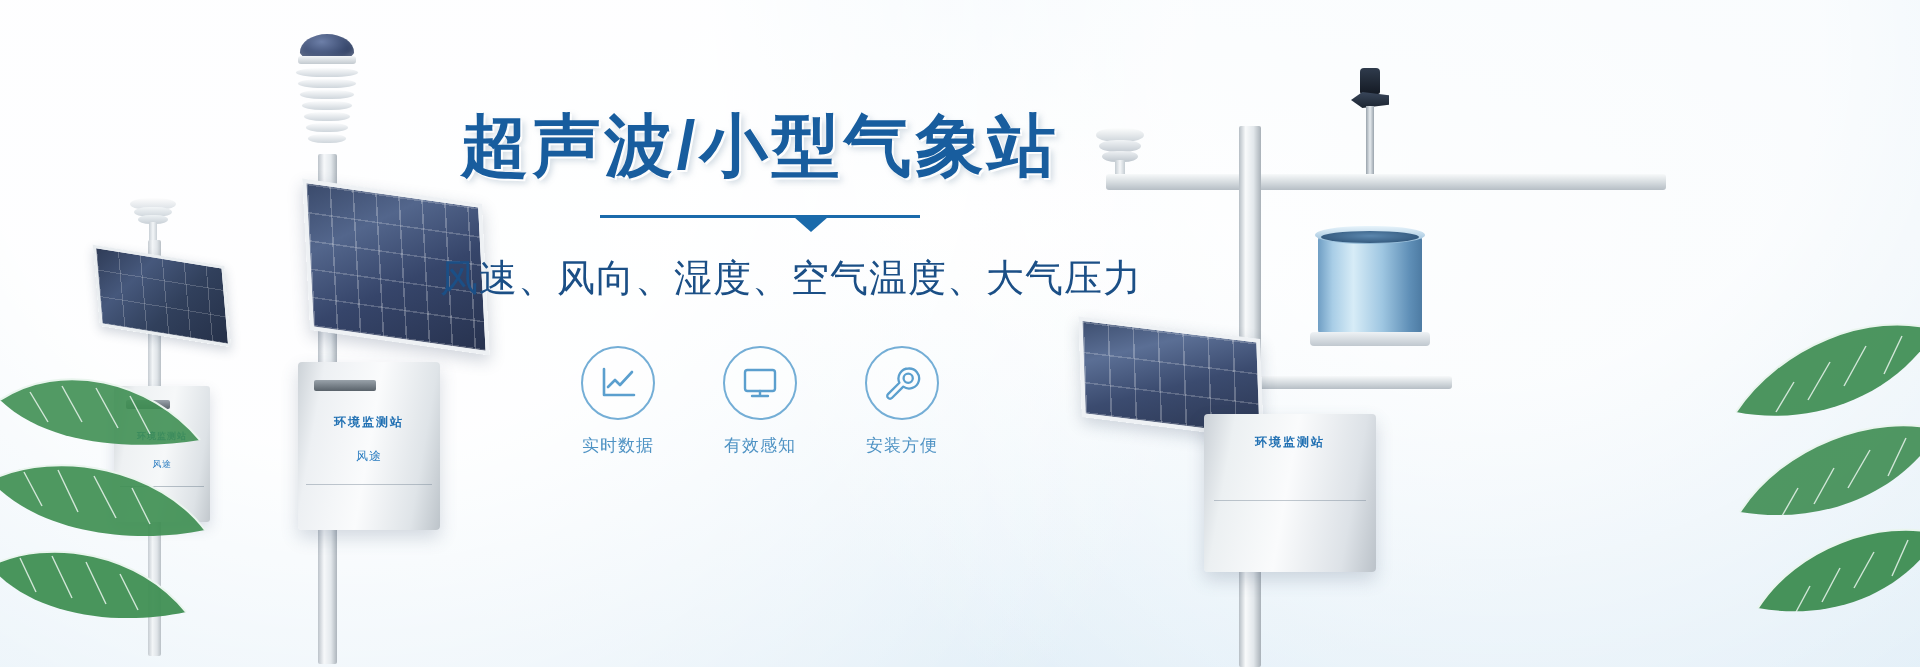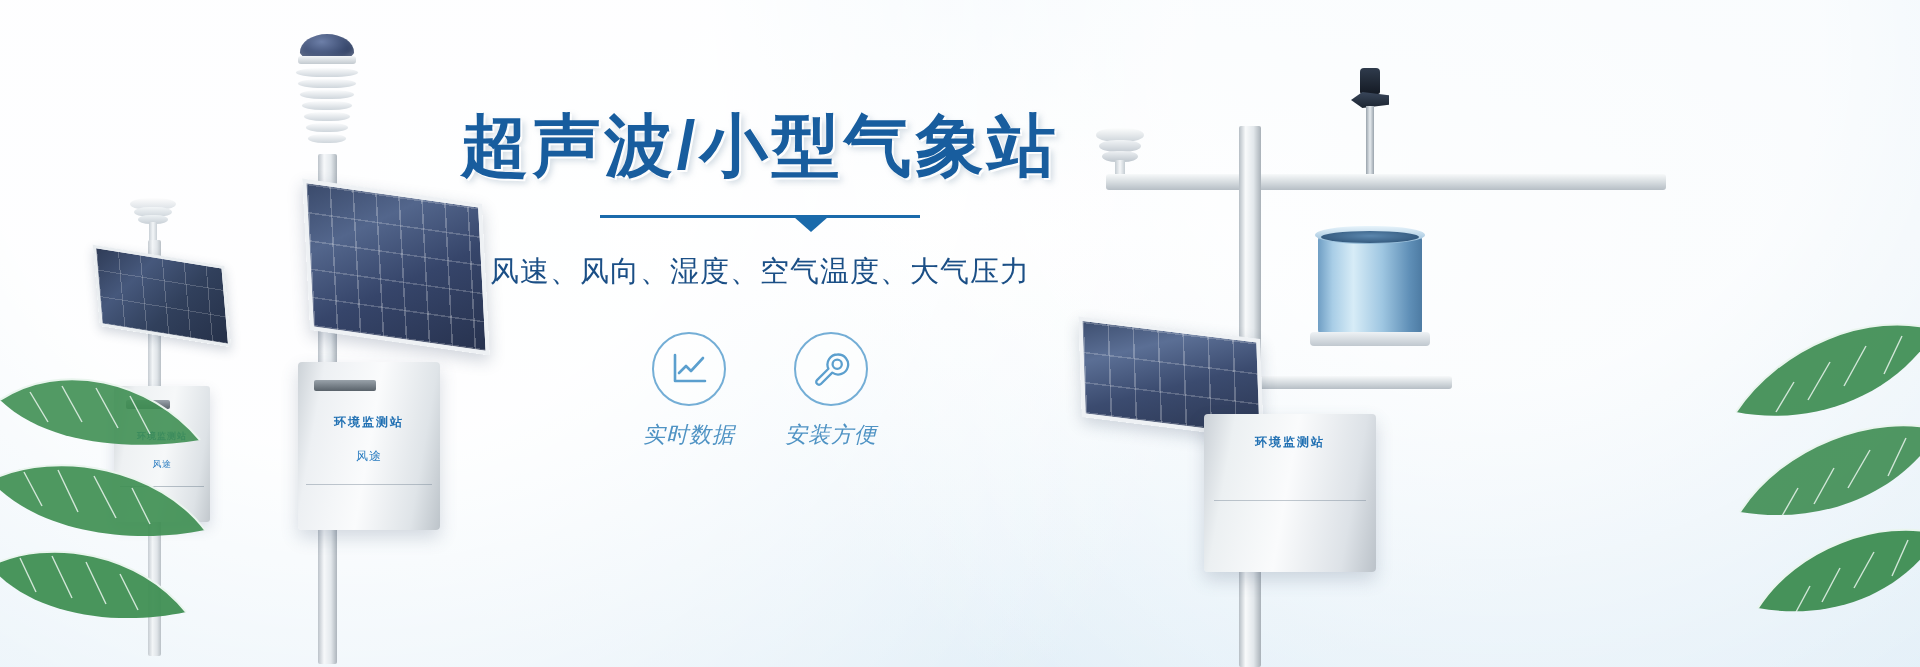--- a/index.html
+++ b/index.html
@@ -269,41 +269,40 @@
     position:absolute; left:0; top:0; width:100%; height:3px;
     background:#1a6aab;
   }
   #divider .tri{
     position:absolute; left:194px; top:2px; width:0; height:0;
     border-left:17px solid transparent;
     border-right:17px solid transparent;
     border-top:15px solid #1a6aab;
   }
   .subline{
-    font-size:29px; color:#1b4f86; letter-spacing:1px;
+    font-size:38px; color:#1b4f86; letter-spacing:1px;
     line-height:1.55; white-space:nowrap;font-family:Liberation Serif, serif;
   }
   #sub1{ margin-top:16px; }
   #sub2{ margin-top:2px; }
 
   #features{
     display:flex; justify-content:center; gap:50px; margin-top:38px;
   }
   .feature{ width:92px; text-align:center; }
   .fcircle{
     width:74px; height:74px; margin:0 auto;
     border:2px solid #74aed6; border-radius:50%;
     display:flex; align-items:center; justify-content:center;
     background:rgba(255,255,255,.35);
   }
   .fcircle svg{ display:block; }
   .flabel{
-    margin-top:14px; font-size:22px; color:#4f93c4; letter-spacing:1px;
+    margin-top:14px; font-size:17px; color:#4f93c4; letter-spacing:1px;
     white-space:nowrap;
-    font-style:italic;
   }
 </style>
 </head>
 <body>
 
 <div id="banner">
 
   <div class="sky-wash"></div>
 
   <div class="equip" id="stationA">
@@ -446,20 +445,32 @@
             <svg width="40" height="36" viewBox="0 0 40 36">
               <polyline points="6,4 6,30 36,30" fill="none" stroke="#5b9fce" stroke-width="2.6" stroke-linecap="round" stroke-linejoin="round"></polyline>
               <polyline points="10,22 17,15 22,20 34,7" fill="none" stroke="#5b9fce" stroke-width="2.6" stroke-linecap="round" stroke-linejoin="round"></polyline>
             </svg>
           </span>
         </div>
         <div class="flabel">实时数据</div>
       </div>
 
 
+      <div class="feature">
+        <div class="fcircle">
+          <span>
+            <svg width="40" height="36" viewBox="0 0 40 36">
+              <rect x="5" y="5" width="30" height="21" rx="2.5" fill="none" stroke="#5b9fce" stroke-width="2.4"></rect>
+              <line x1="20" y1="26" x2="20" y2="30" stroke="#5b9fce" stroke-width="2.4" stroke-linecap="round"></line>
+              <line x1="12" y1="31" x2="28" y2="31" stroke="#5b9fce" stroke-width="2.4" stroke-linecap="round"></line>
+            </svg>
+          </span>
+        </div>
+        <div class="flabel">有效感知</div>
+      </div>
 
       <div class="feature">
         <div class="fcircle">
           <span>
             <svg width="38" height="38" viewBox="0 0 38 38">
               <path d="M25.5 4.5 a10 10 0 0 0 -9.1 14.2 L5 30.1 a2.6 2.6 0 0 0 0 3.7 l0.2 0.2
                        a2.6 2.6 0 0 0 3.7 0 L20.3 22.6 A10 10 0 1 0 25.5 4.5 Z
                        M25.2 18.8 a4.6 4.6 0 1 1 0 -9.2 a4.6 4.6 0 0 1 0 9.2 Z" fill="none" stroke="#5b9fce" stroke-width="2.3" stroke-linejoin="round"></path>
             </svg>
           </span>

